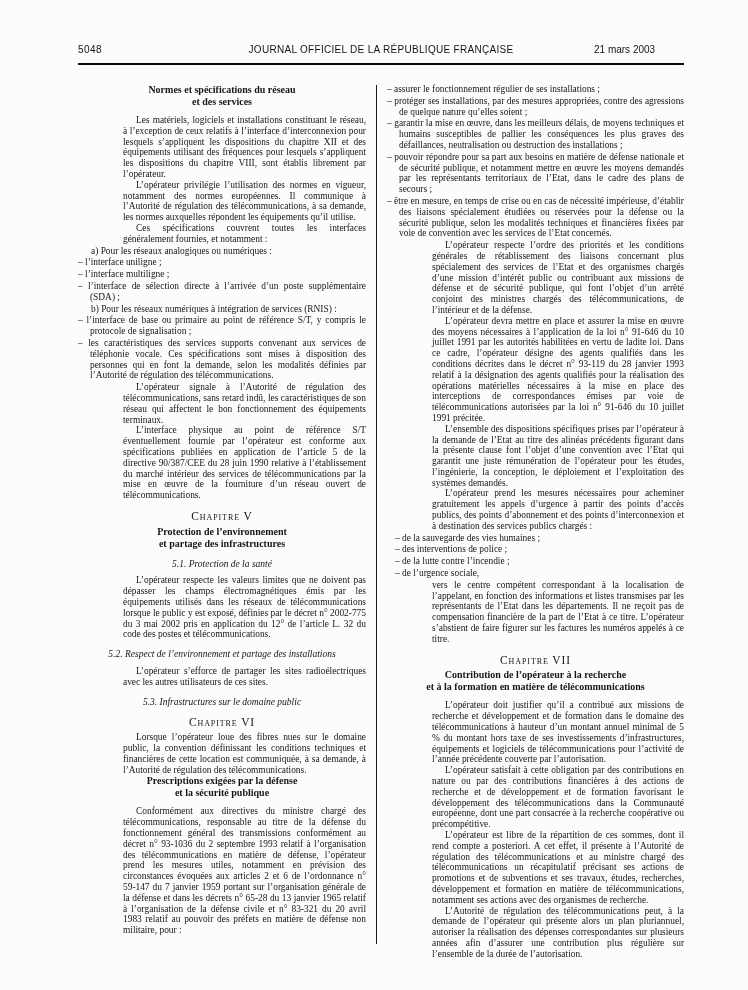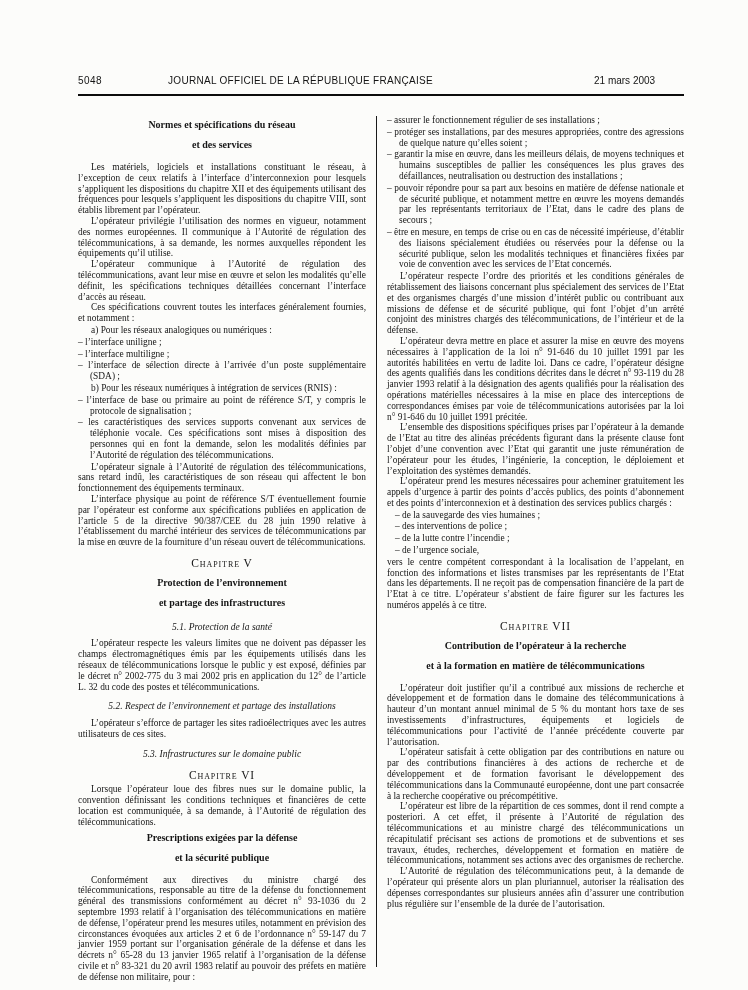--- a/index.html
+++ b/index.html
@@ -10,38 +10,38 @@
     color:#161616;
     font-family:"Liberation Serif", serif;
   }
   
   .hdr{
     display:flex;align-items:baseline;
     font-family:"Liberation Sans", sans-serif;
     font-size:10px;color:#141414;
   }
   .hdr .pnum{width:90px;text-align:left;letter-spacing:0.4px;}
-  .hdr .jtitle{flex:1;text-align:left;letter-spacing:0.3px;margin-top:31px;}
+  .hdr .jtitle{flex:1;text-align:center;letter-spacing:0.3px;}
   .hdr .jdate{width:90px;text-align:left;}
   .hdr-rule{border-top:2.5px solid #0c0c0c;margin-top:8px;}
   
   .cols{display:flex;margin-top:18px;align-items:stretch;}
   .col{font-size:9.4px;line-height:10.8px;}
   .col-left{width:288px;}
   .col-right{width:297px;}
   .divider{width:1px;background:#1a1a1a;margin:2px 10px 16px 10px;}
   
-  .blk{text-align:justify;}
+  .blk{text-align:justify;margin-left:45px;}
   .chapter-number{
     font-variant:small-caps;letter-spacing:0.9px;
     font-size:11.5px;text-align:center;margin:10px 0 4px;
   }
   .blk:first-child{margin-top:1px;}
   .chapter-title{
-    font-weight:700;font-size:10px;line-height:20px;
+    font-weight:700;font-size:10px;line-height:12px;
     text-align:center;white-space:pre-line;margin:0 0 7px;
   }
   .section-title{
     font-style:italic;font-size:9.5px;text-align:center;
     margin:9px 0 6px;white-space:normal;
   }
   .para{text-indent:13px;}
   .para-noindent{text-indent:0;}
   .alpha-item{text-indent:13px;margin:1px 0;}
   .dash-item{padding-left:12px;text-indent:-12px;margin:1px 0;}
@@ -57,21 +57,20 @@
     <span class="jdate">21 mars 2003</span>
   </div>
   <div class="hdr-rule"></div>
 
   <div class="cols">
     <div class="col col-left">
         <div class="blk chapter-title">Normes et spécifications du réseau
 et des services</div>
         <div class="blk para">Les matériels, logiciels et installations constituant le réseau, à l’exception de ceux relatifs à l’interface d’interconnexion pour lesquels s’appliquent les dispositions du chapitre XII et des équipements utilisant des fréquences pour lesquels s’appliquent les dispositions du chapitre VIII, sont établis librement par l’opérateur.</div>
         <div class="blk para">L’opérateur privilégie l’utilisation des normes en vigueur, notamment des normes européennes. Il communique à l’Autorité de régulation des télécommunications, à sa demande, les normes auxquelles répondent les équipements qu’il utilise.</div>
-        <div class="blk para">L’opérateur communique à l’Autorité de régulation des télécommunications, avant leur mise en œuvre et selon les modalités qu’elle définit, les spécifications techniques détaillées concernant l’interface d’accès au réseau.</div>
         <div class="blk para">Ces spécifications couvrent toutes les interfaces généralement fournies, et notamment :</div>
         <div class="blk alpha-item">a) Pour les réseaux analogiques ou numériques :</div>
         <div class="blk dash-item">– l’interface uniligne ;</div>
         <div class="blk dash-item">– l’interface multiligne ;</div>
         <div class="blk dash-item">– l’interface de sélection directe à l’arrivée d’un poste supplémentaire (SDA) ;</div>
         <div class="blk alpha-item">b) Pour les réseaux numériques à intégration de services (RNIS) :</div>
         <div class="blk dash-item">– l’interface de base ou primaire au point de référence S/T, y compris le protocole de signalisation ;</div>
         <div class="blk dash-item">– les caractéristiques des services supports convenant aux services de téléphonie vocale. Ces spécifications sont mises à disposition des personnes qui en font la demande, selon les modalités définies par l’Autorité de régulation des télécommunications.</div>
         <div class="blk para">L’opérateur signale à l’Autorité de régulation des télécommunications, sans retard indû, les caractéristiques de son réseau qui affectent le bon fonctionnement des équipements terminaux.</div>
         <div class="blk para">L’interface physique au point de référence S/T éventuellement fournie par l’opérateur est conforme aux spécifications publiées en application de l’article 5 de la directive 90/387/CEE du 28 juin 1990 relative à l’établissement du marché intérieur des services de télécommunications par la mise en œuvre de la fourniture d’un réseau ouvert de télécommunications.</div>

